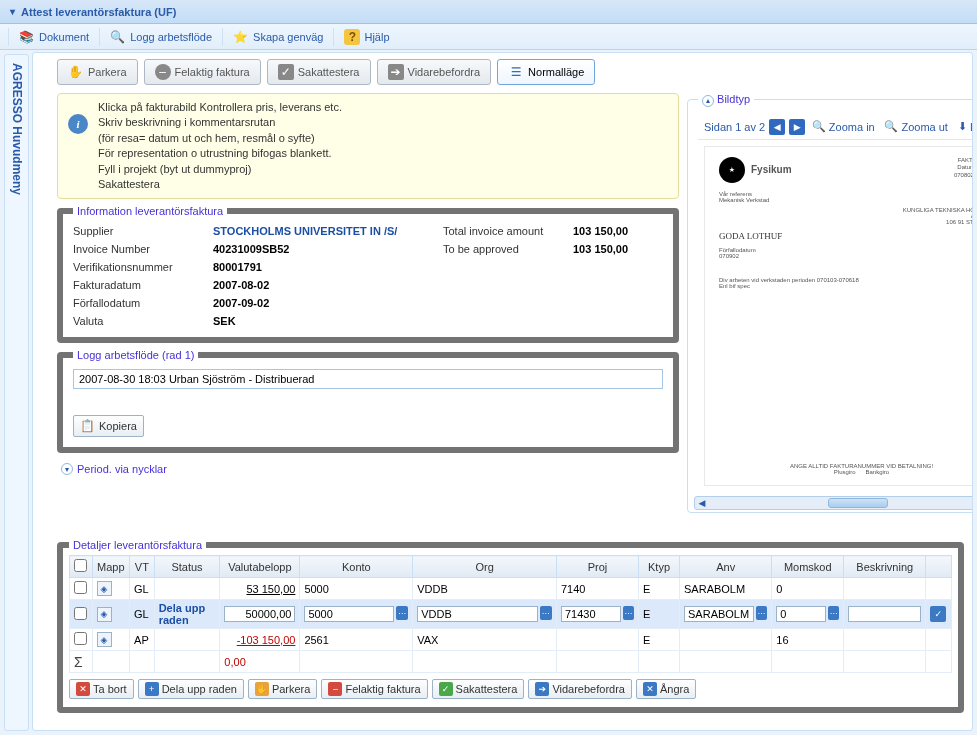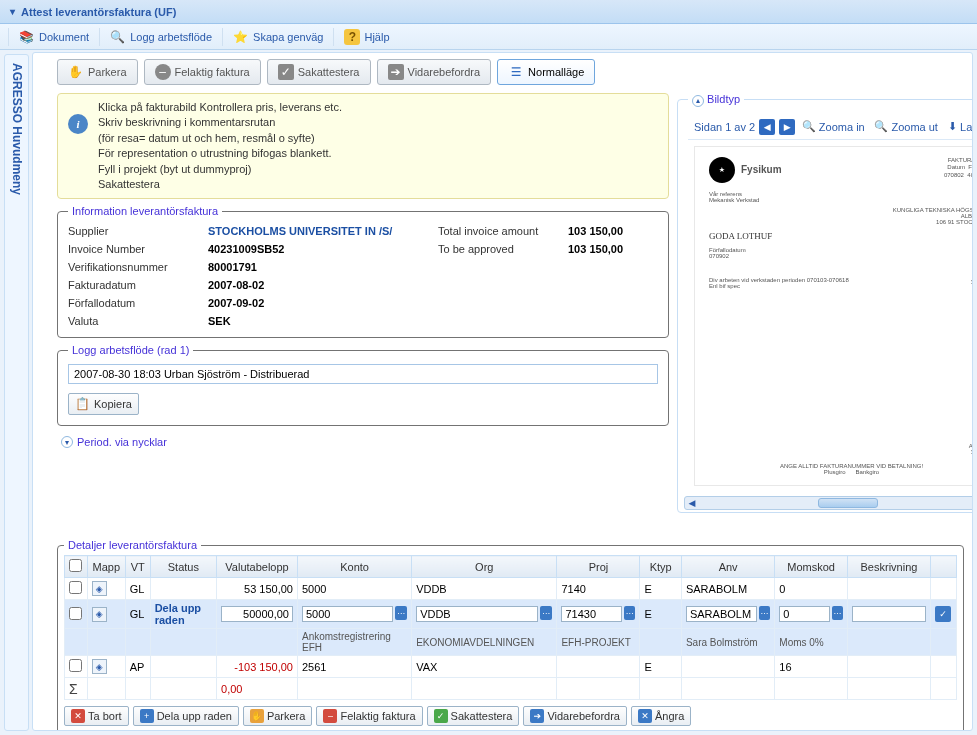--- a/index.html
+++ b/index.html
@@ -16,26 +16,26 @@
   .bigbtns { display:flex; gap:6px; margin-bottom:8px; }
   .bigbtn { display:flex; align-items:center; gap:4px; padding:4px 10px; background:linear-gradient(#f7f9fb,#e4e9ef); border:1px solid #aeb8c2; border-radius:3px; color:#555; font-size:13px; cursor:pointer; }
   .bigbtn.active { background:linear-gradient(#ffffff,#eef6ff); border-color:#6fa6dd; color:#000; }
   .icon { display:inline-flex; width:16px; height:16px; align-items:center; justify-content:center; font-size:12px; }
   .content { display:flex; gap:8px; height: 440px; }
   .leftcol { flex: 1 1 auto; display:flex; flex-direction:column; gap:6px; }
   .rightcol { flex: 0 0 340px; }
   .infobox { background:#feffe6; border:1px solid #e4dd9a; border-radius:4px; padding:6px 10px; display:flex; gap:10px; }
   .info-i { width:20px; height:20px; border-radius:50%; background:#4b86c7; color:#fff; font-weight:bold; display:flex; align-items:center; justify-content:center; font-family:Georgia,serif; font-style:italic; margin-top:14px; }
   .infobox .lines { color:#333; line-height:1.4; white-space:pre-line; }
-  fieldset { border:1px solid #737373; border-radius:4px; padding:8px 10px 10px; }
+  fieldset { border:6px solid #737373; border-radius:4px; padding:8px 10px 10px; }
   legend { color:#4531d8; padding:0 4px; }
   .kv { display:grid; grid-template-columns: 140px 230px 130px 90px; row-gap:6px; align-items:center; }
   .kv .lab { color:#333; }
   .kv .val { color:#000; font-weight:bold; }
-  .log-disp { width:100%; border:1px solid #a7c6e6; padding:3px 5px; background:#fff; margin-bottom:3px; }
+  .log-disp { width:100%; border:1px solid #a7c6e6; padding:3px 5px; background:#fff; margin-bottom:20px; }
   .comment-input { width:100%; border:1px solid #a7c6e6; padding:3px 5px; color:#999; }
   .smallbtn { display:inline-flex; align-items:center; gap:3px; padding:2px 6px; background:linear-gradient(#fefefe,#e9eef3); border:1px solid #9bb3c8; border-radius:2px; color:#333; cursor:pointer; margin-top:6px; }
   .collapser { color:#4531d8; display:flex; align-items:center; gap:4px; margin:4px 0 2px 4px; cursor:pointer; }
   .collapser .caret { width:12px; height:12px; border:1px solid #8fb8e0; border-radius:50%; display:flex; align-items:center; justify-content:center; font-size:8px; color:#2a5aaa; background:#fff; }
   .imgpanel { border:1px solid #c7def5; border-radius:4px; height: 420px; position:relative; }
   .imgpanel legend { color:#4531d8;margin-top:40px; }
   .imgtool { display:flex; align-items:center; gap:4px; padding:4px 6px; border-bottom:1px solid #dbe9f7; flex-wrap:nowrap; overflow:hidden; }
   .imgtool .nav { color:#2a5aaa; white-space:nowrap; }
   .navsq { width:16px; height:16px; background:#2f6ac0; color:#fff; display:inline-flex; align-items:center; justify-content:center; font-size:9px; border-radius:2px; cursor:pointer; }
   .zoom { display:inline-flex; align-items:center; gap:3px; color:#2a5aaa; cursor:pointer; padding:1px 3px; white-space:nowrap; }
@@ -43,21 +43,21 @@
   .docprev .logo { width:26px; height:26px; background:#000; border-radius:50%; display:inline-flex; align-items:center; justify-content:center; color:#fff; font-size:7px; }
   .docprev .head { display:flex; justify-content:space-between; }
   .hscrl { position:absolute; bottom:2px; left:6px; right:6px; height:14px; background:#e4edf8; border:1px solid #b3cee8; border-radius:3px; display:flex; align-items:center; }
   .hscrl .thumb { position:absolute; left:40%; width:60px; height:10px; background:linear-gradient(#d0e2f5,#a9cdef); border:1px solid #8fb8e0; border-radius:3px; }
   .hscrl .arr { width:14px; height:12px; display:flex; align-items:center; justify-content:center; color:#2a5aaa; font-size:9px; cursor:pointer; }
   .detailarea { margin-top:6px; }
   table.grid { width:100%; border-collapse:collapse; }
   table.grid th { background:linear-gradient(#f4f7fb,#e0eaf4); border:1px solid #c8dff5; padding:3px 4px; font-weight:normal; color:#333; font-size:11px; }
   table.grid td { border:1px solid #e2edf7; padding:2px 4px; height:22px; font-size:11px; }
   table.grid tr.sel td { background:#dbe9fb; }
-  table.grid td.num { text-align:right; }
+  table.grid td.num { text-align:right;text-decoration:underline; }
   .cellinp { width:100%; border:1px solid #9bb3c8; padding:1px 3px; background:#fff; font-size:11px; }
   .lookup { width:14px; height:14px; background:#3b79c5; color:#fff; display:inline-flex; align-items:center; justify-content:center; font-size:8px; border-radius:2px; cursor:pointer; }
   .chk { width:13px; height:13px; }
   .rowicon { width:15px; height:15px; display:inline-flex; align-items:center; justify-content:center; border:1px solid #9bb3c8; color:#2a5aaa; font-size:9px; cursor:pointer; background:#eef4fb; }
   .neg { color:#c00000; }
   .rowactions { display:flex; gap:4px; margin-top:6px; flex-wrap:wrap; }
   .rowactions .ab { display:inline-flex; align-items:center; gap:3px; padding:2px 6px; background:linear-gradient(#fefefe,#e9eef3); border:1px solid #9bb3c8; border-radius:2px; color:#333; cursor:pointer; font-size:11px; }
   .sq { width:14px; height:14px; display:inline-flex; align-items:center; justify-content:center; color:#fff; font-size:9px; border-radius:2px; }
   .sq.red{background:#d34b3e;} .sq.blue{background:#3b79c5;} .sq.orange{background:#e8a13c;} .sq.green{background:#4aa84a;}
   .sumsym { font-size:14px; color:#444; }
@@ -325,35 +325,20 @@
             <td>
                 <div style="display:flex;gap:2px;">
                   <input class="cellinp" value="0" style="">
                   <span class="lookup">⋯</span>
                 </div>
               </td>
             <td><input class="cellinp" style=""></td>
             <td><span class="navsq" style="background:#3b79c5;">✓</span></td>
           </tr>
 
-          <tr class="sel">
-            <td></td>
-              <td></td>
-              <td></td>
-              <td></td>
-              <td></td>
-            <td style="font-size:10px;color:#555;">Ankomstregistrering EFH</td>
-            <td style="font-size:10px;color:#555;">EKONOMIAVDELNINGEN</td>
-            <td style="font-size:10px;color:#555;">EFH-PROJEKT</td>
-            <td></td>
-            <td style="font-size:10px;color:#555;">Sara Bolmström</td>
-            <td style="font-size:10px;color:#555;">Moms 0%</td>
-            <td></td>
-              <td></td>
-          </tr>
 
           <tr>
             <td><input type="checkbox" class="chk" style=""></td>
             <td><span class="rowicon">◈</span></td>
             <td>AP</td>
             <td></td>
             <td class="num neg">-103 150,00</td>
             <td>2561</td>
             <td>VAX</td>
             <td></td>

